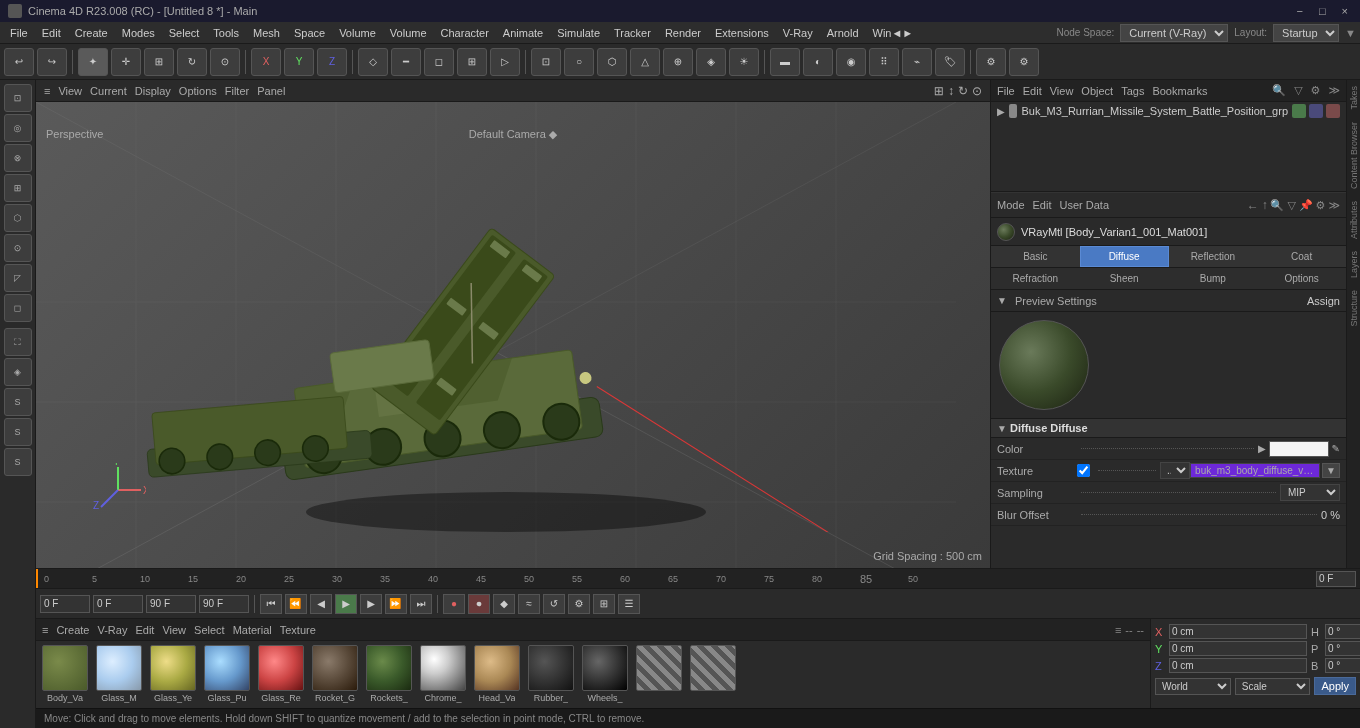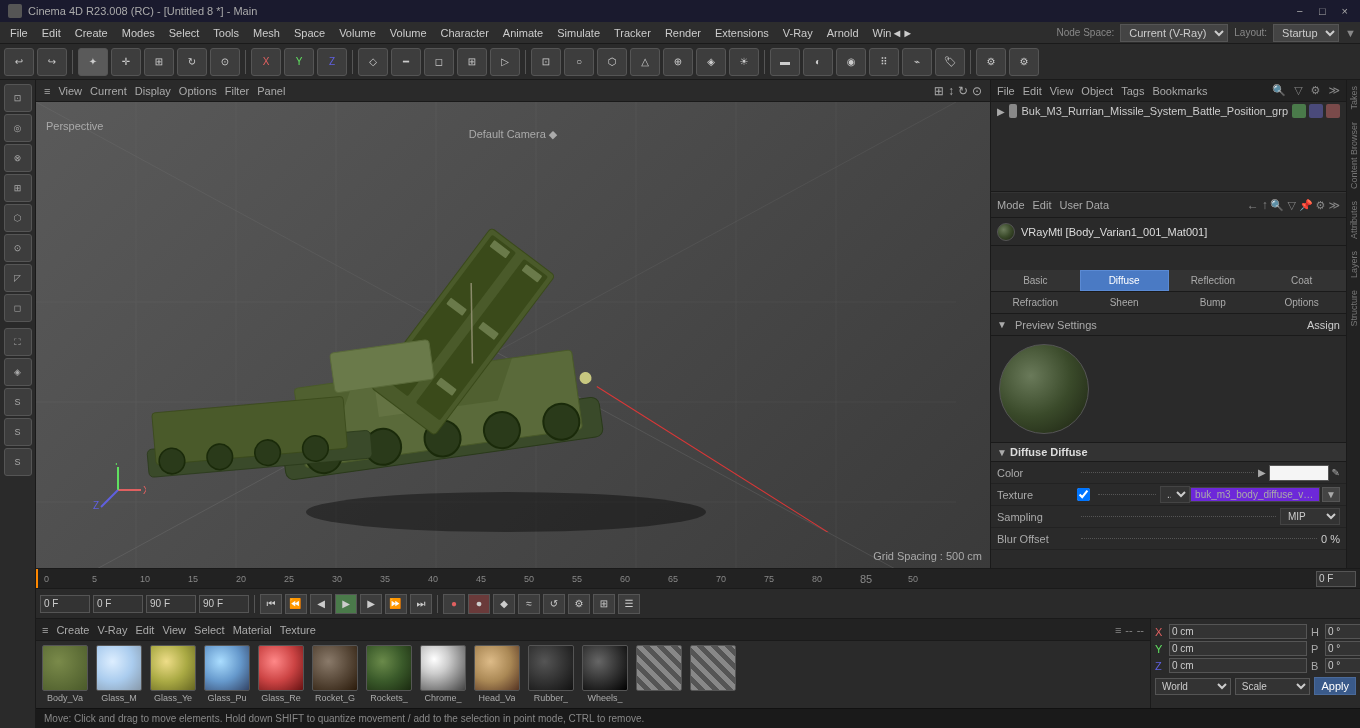--- a/index.html
+++ b/index.html
@@ -62,29 +62,29 @@
     .viewport-header-btn { color: #aaa; font-size: 11px; cursor: pointer; }
     .viewport-label { color: #aaa; font-size: 11px; }
     .viewport-icons { margin-left: auto; display: flex; gap: 4px; }
     .viewport-icon { color: #aaa; font-size: 12px; cursor: pointer; }
 
     
     .scene-bg {
       position: absolute; top: 22px; left: 0; right: 0; bottom: 0;
       background: linear-gradient(135deg, #5a5a5a 0%, #4a4a4a 50%, #3a3a3a 100%);
     }
-    .scene-label { position: absolute; top: 18px; left: 10px; color: #aaa; font-size: 11px; }
+    .scene-label { position: absolute; top: 26px; left: 10px; color: #aaa; font-size: 11px; }
     .scene-camera { position: absolute; top: 26px; left: 50%; transform: translateX(-50%); color: #aaa; font-size: 11px; }
     .grid-spacing { position: absolute; bottom: 6px; right: 8px; color: #aaa; font-size: 11px; }
 
     
     .right-panel { width: 370px; background: #2a2a2a; border-left: 1px solid #1a1a1a; display: flex; flex-direction: column; }
 
     
-    .mat-tabs { display: flex; background: #333; border-bottom: 1px solid #1a1a1a; margin-top: 24px; }
+    .mat-tabs { display: flex; background: #333; border-bottom: 1px solid #1a1a1a; }
     .mat-tab { flex: 1; padding: 4px 2px; text-align: center; font-size: 10px; color: #aaa; cursor: pointer; border: 1px solid transparent; }
     .mat-tab.active { background: #4a7ac4; color: #fff; border-color: #5a8ad4; }
     .mat-tab-row { display: flex; background: #2d2d2d; border-bottom: 1px solid #1a1a1a; }
 
     
     .preview-bar { height: 22px; background: #2a2a2a; display: flex; align-items: center; padding: 0 6px; gap: 8px; border-bottom: 1px solid #1a1a1a; }
     .preview-label { font-size: 11px; color: #aaa; cursor: pointer; }
 
     
     .preview-area { padding: 8px; display: flex; gap: 8px; background: #2a2a2a; border-bottom: 1px solid #1a1a1a; }

